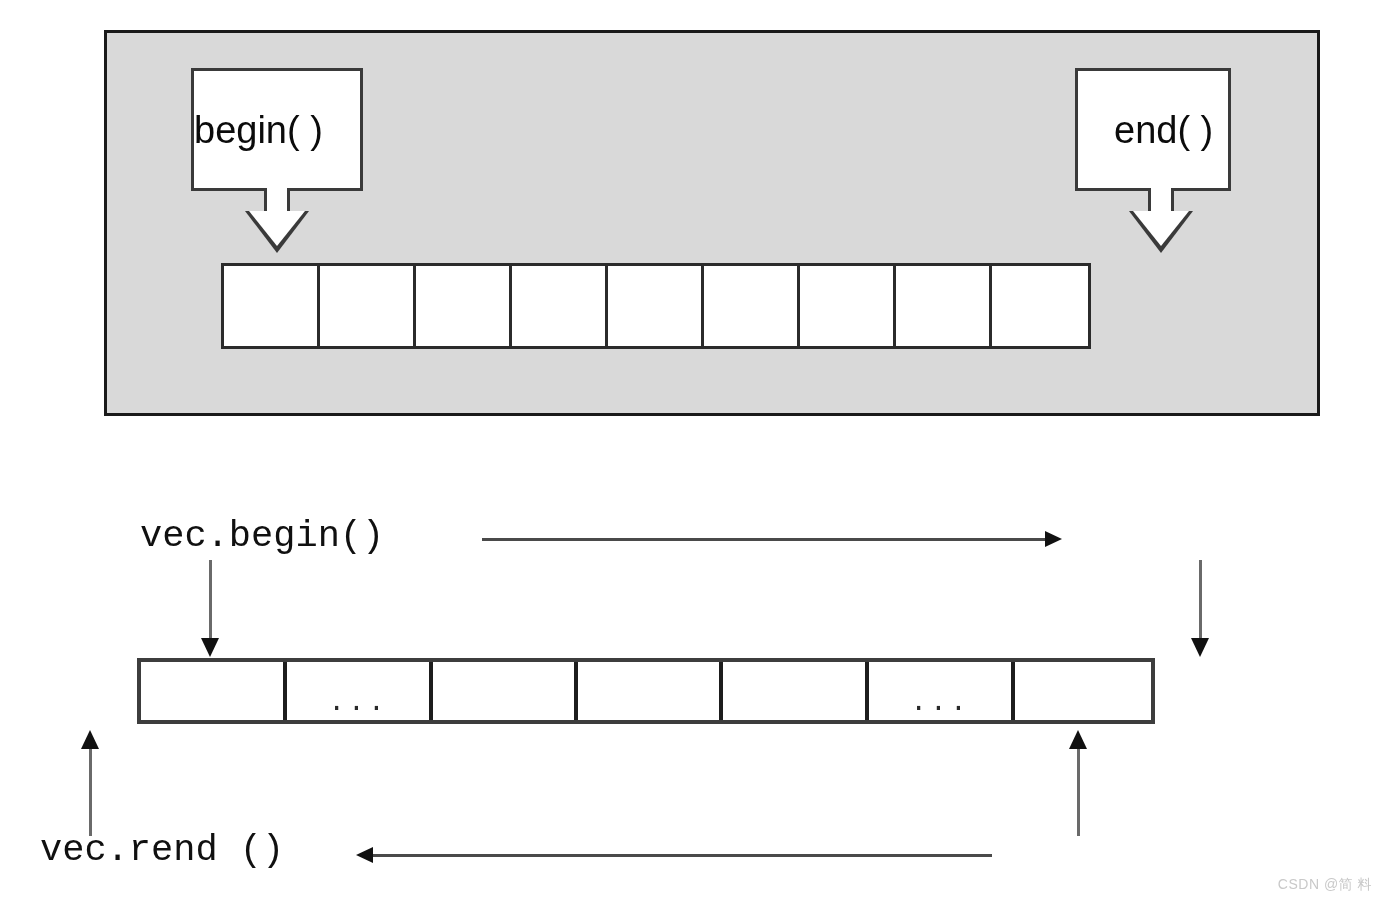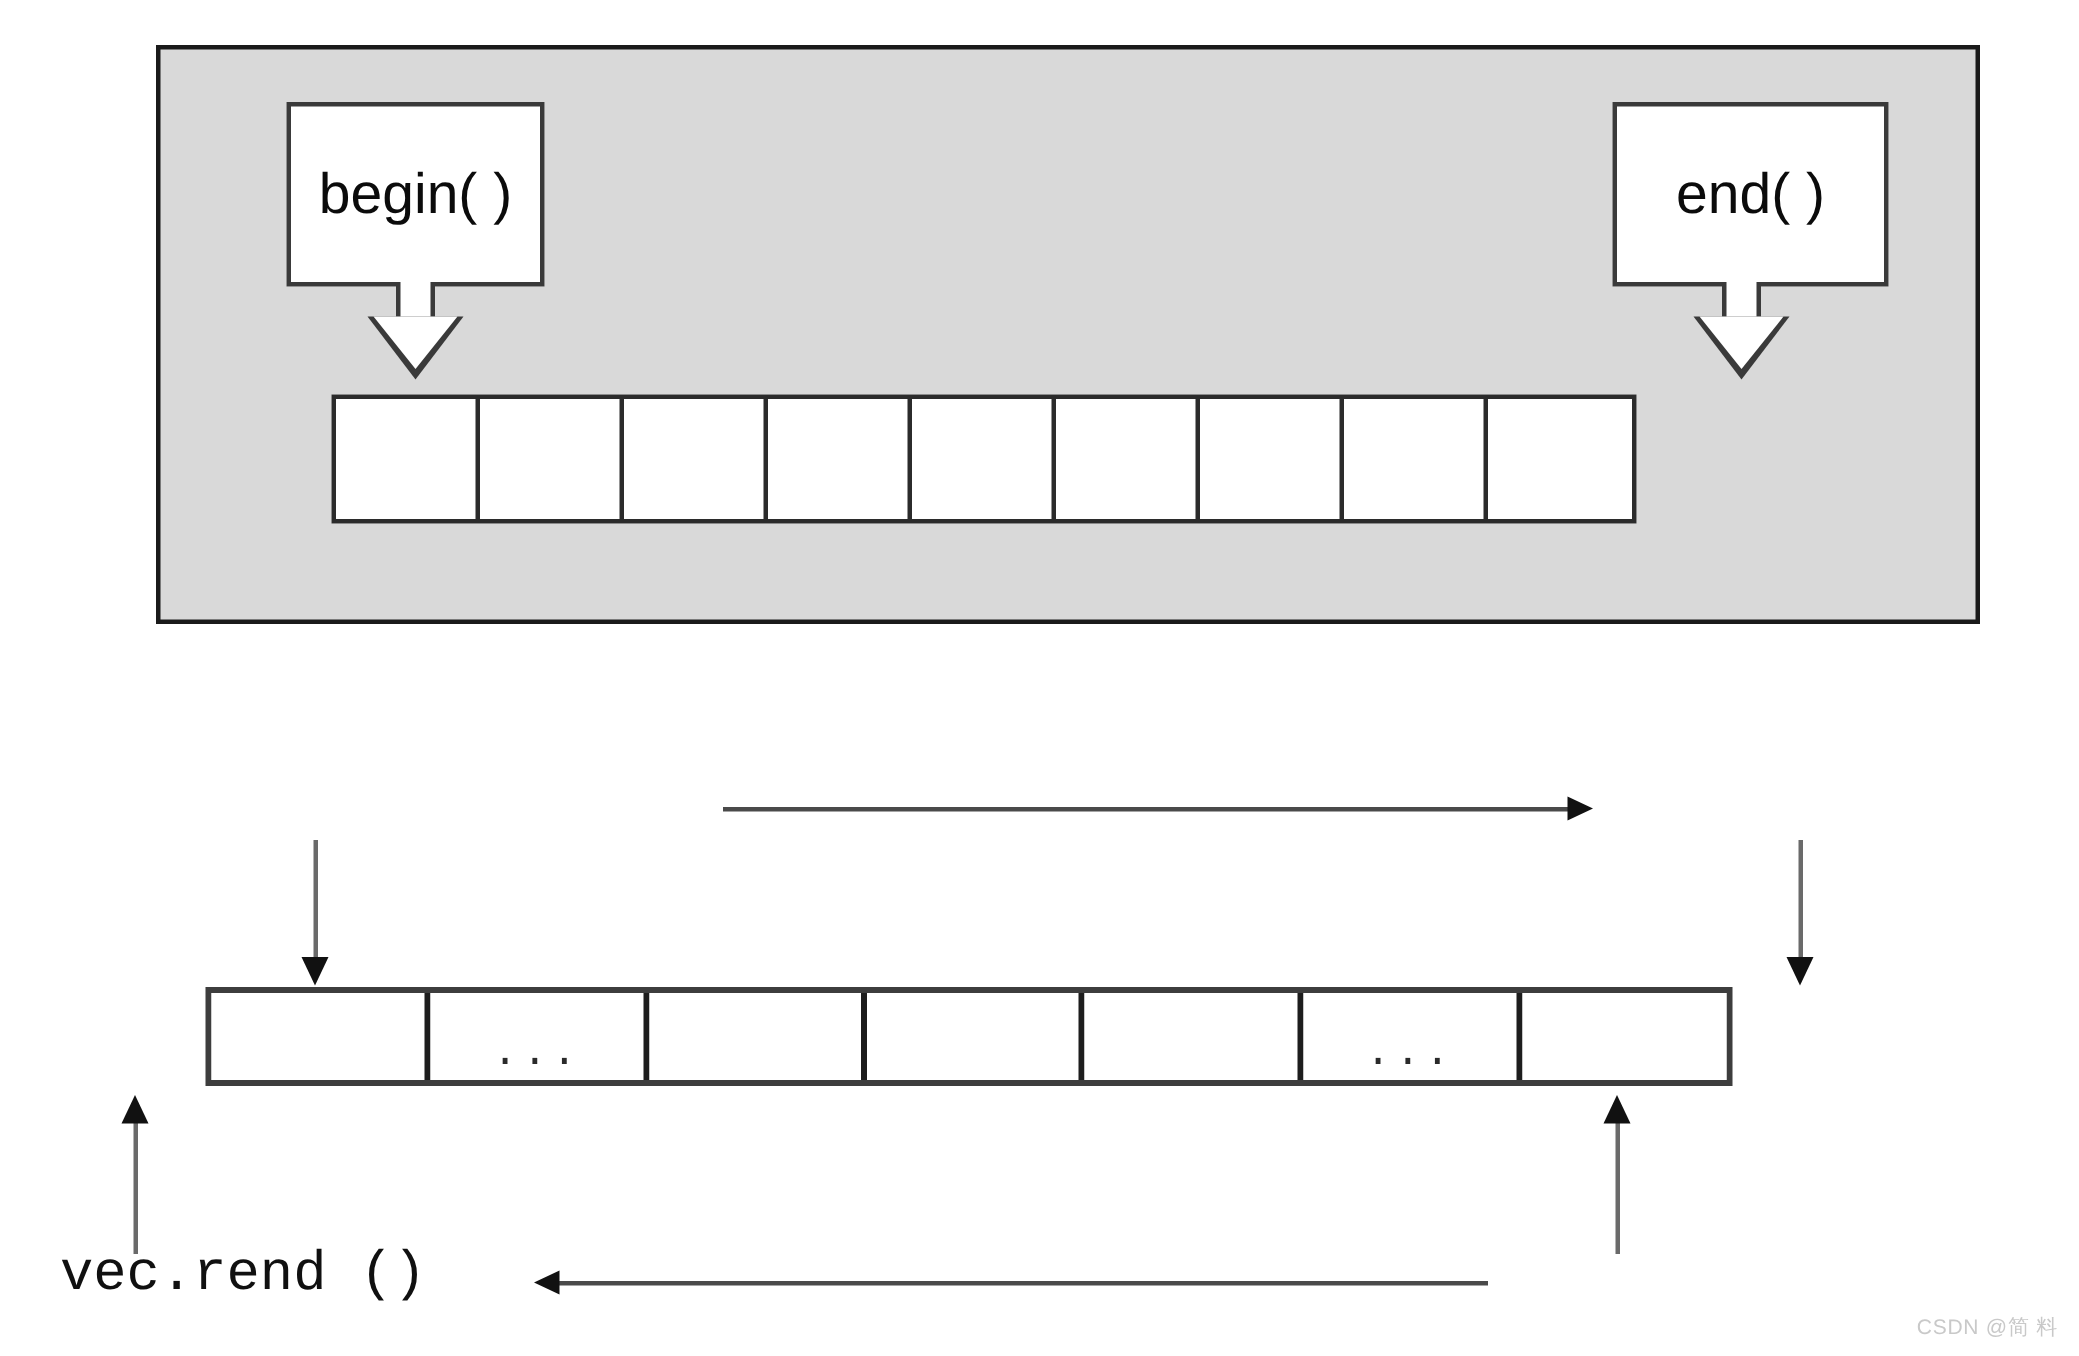--- a/index.html
+++ b/index.html
@@ -27,38 +27,39 @@
     box-sizing: border-box;
   }
 
   .callout-box {
     position: absolute;
     background: #ffffff;
     border: 3px solid #3a3a3a;
     box-sizing: border-box;
     display: flex;
     align-items: center;
-    justify-content: center;
+    justify-content: flex-start;
     font-family: "Liberation Sans", sans-serif;
     font-size: 38px;
     color: #0b0b0b;
     letter-spacing: 0px;
     line-height: 1;
   }
   #begin-box {
     left: 84px;
     top: 35px;
     width: 172px;
     height: 123px;
   }
   #end-box {
     left: 968px;
     top: 35px;
-    width: 184px;
+    width: 156px;
     height: 123px;
+    padding-left: 36px;
   }
 
   
   .fat-arrow { position: absolute; }
   .fat-arrow .shaft {
     position: absolute;
     left: 50%;
     top: 0;
     transform: translateX(-50%);
     width: 26px;
@@ -248,20 +249,21 @@
     <div class="cell"></div>
     <div class="cell"></div>
     <div class="cell"></div>
     <div class="cell"></div>
     <div class="cell"></div>
   </div>
 </div>
 
 <div id="bottom-figure">
 
+  <div class="mono-label" id="lbl-begin">vec.begin()</div>
   <div class="mono-label" id="lbl-rend">vec.rend ()</div>
 
   <div class="h-line" style="left:482px; top:108px; width:565px;"></div>
   <div class="arrow-head ah-right" style="left:1045px; top:101px;"></div>
 
   <div class="v-line" style="left:209px; top:130px; height:84px;"></div>
   <div class="arrow-head ah-down" style="left:201px; top:208px;"></div>
 
   <div class="v-line" style="left:1199px; top:130px; height:84px;"></div>
   <div class="arrow-head ah-down" style="left:1191px; top:208px;"></div>

